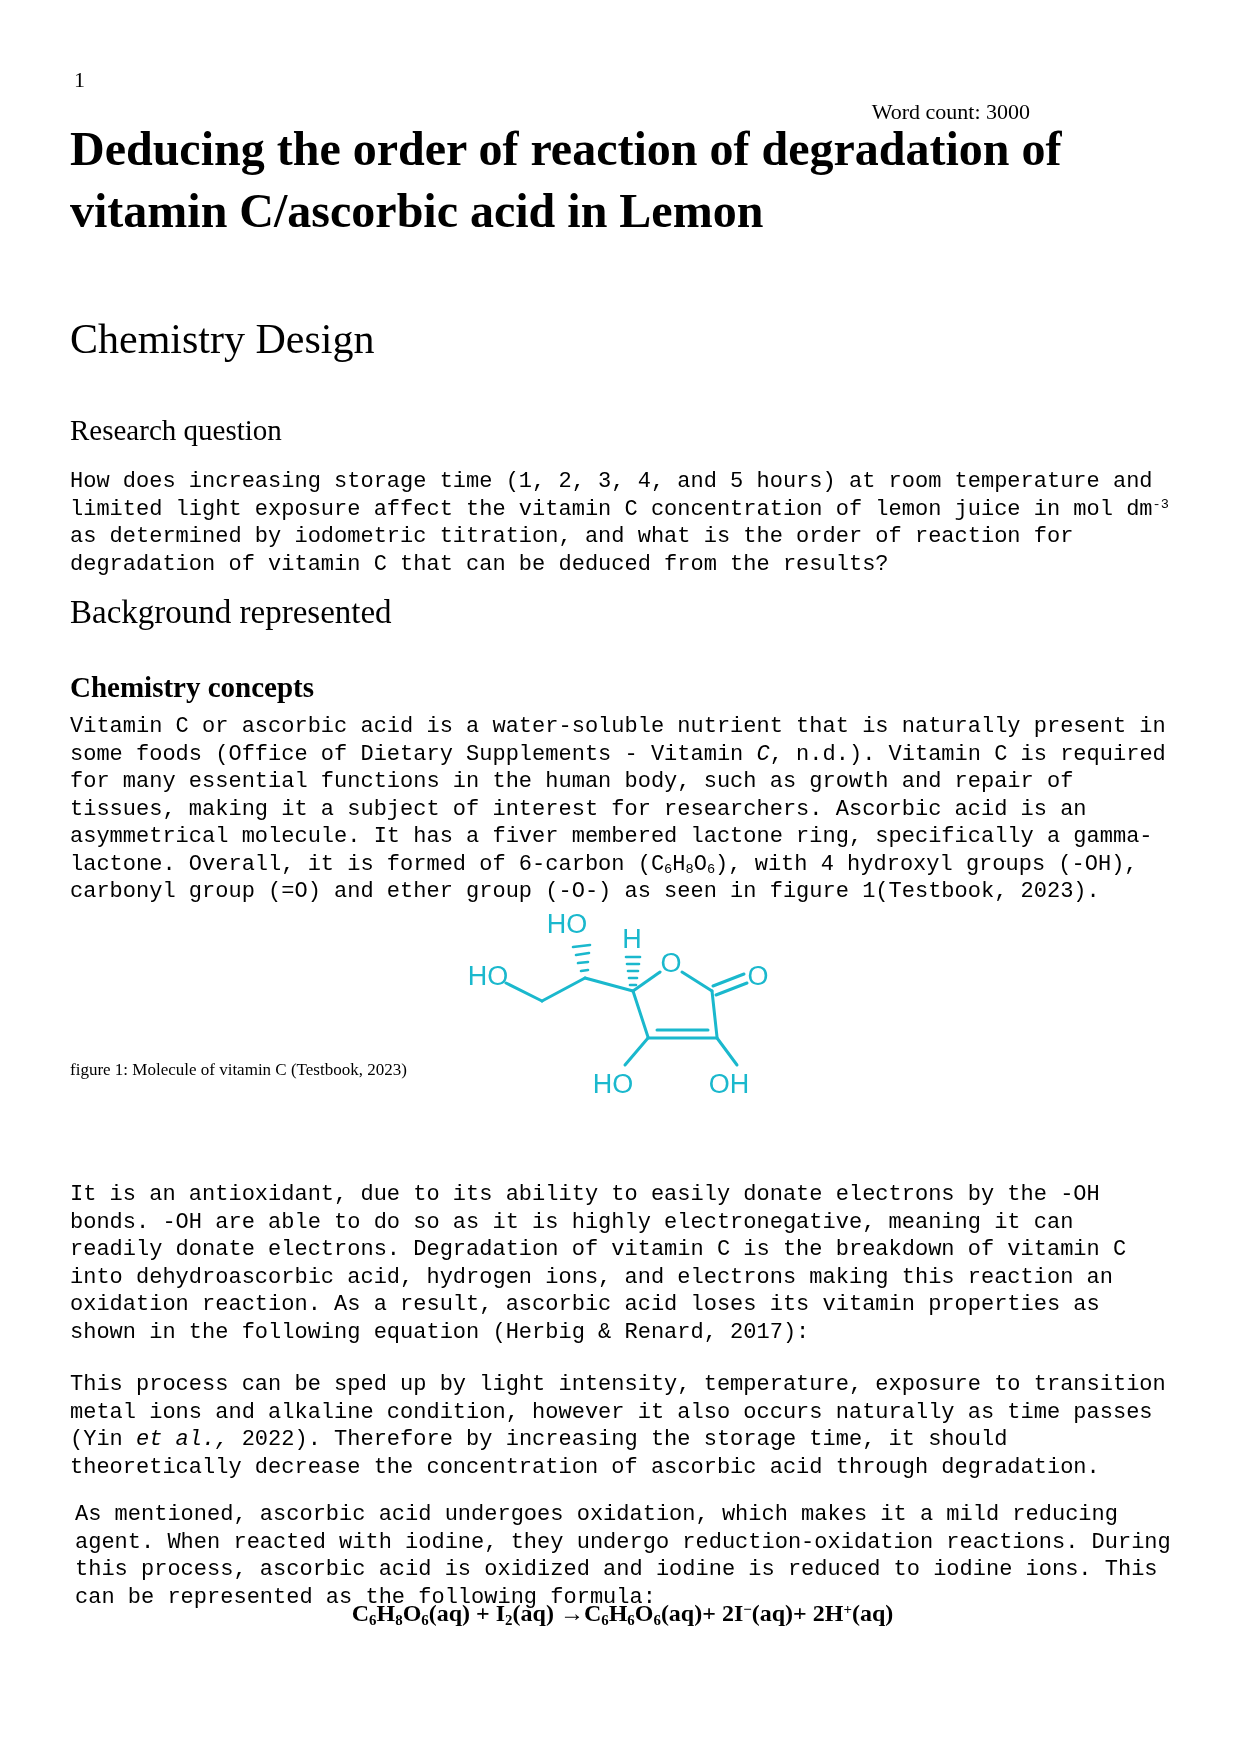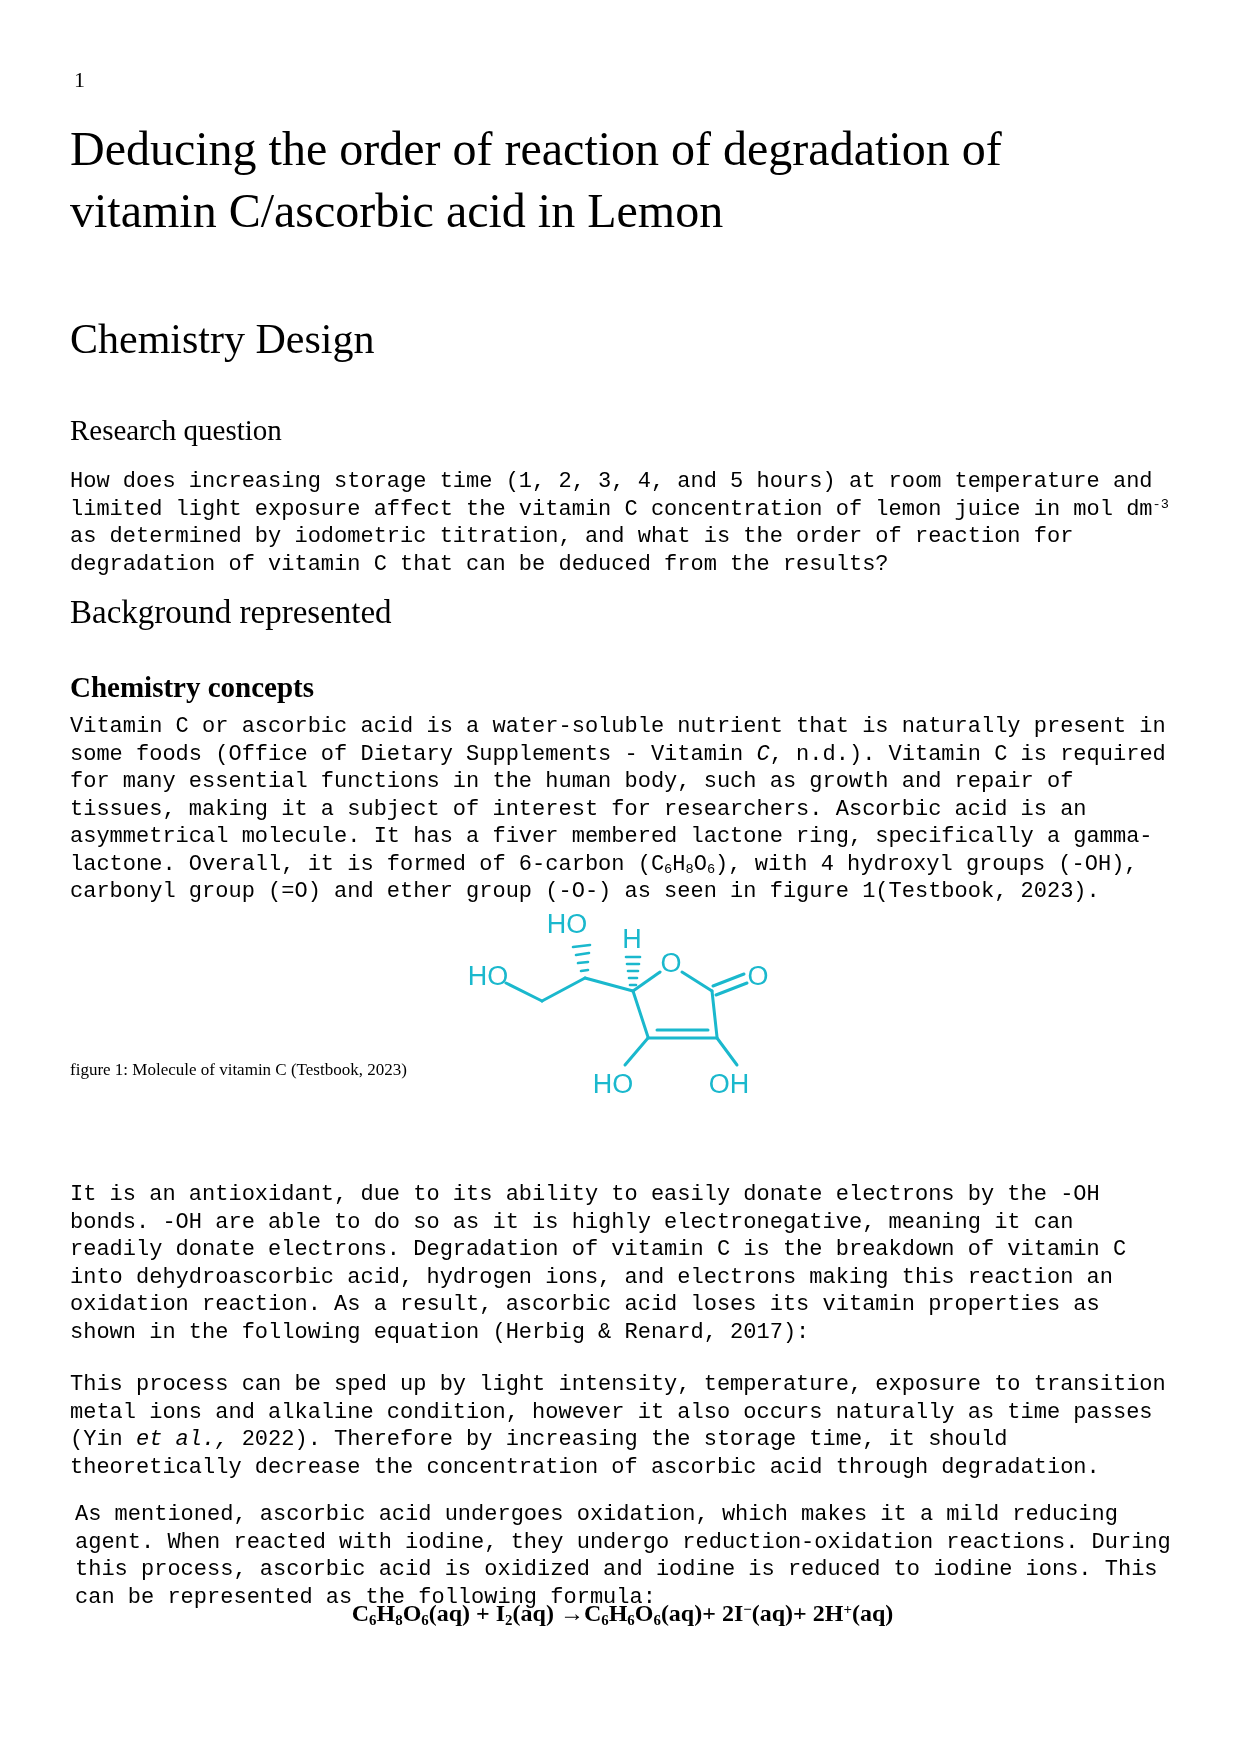--- a/index.html
+++ b/index.html
@@ -8,21 +8,21 @@
     width:1241px; height:1754px;
     background:#ffffff;
     font-family:"Liberation Serif", serif;
     color:#000000;
     overflow:hidden;
     margin:0 auto;
   }
   .abs { position:absolute; }
   .page-number { left:74px; top:68px; font-size:22px; line-height:24px; }
   .word-count { left:70px; top:99px; width:960px; text-align:right; font-size:22px; }
-  .doc-title { left:70px; top:118px; width:1110px; font-size:48px; line-height:62px; font-weight:normal; }
+  .doc-title { left:70px; top:118px; width:1110px; font-size:48px; line-height:62px; font-weight:bold; }
   .h-research-design { left:70px; top:316px; font-size:42px; line-height:46px; font-weight:normal; }
   .h-research-question { left:70px; top:414px; font-size:29px; line-height:33px; font-weight:normal; }
   .h-background { left:70px; top:593px; font-size:33px; line-height:38px; font-weight:normal; }
   .h-chemistry { left:70px; top:673px; font-size:29px; line-height:29px; font-weight:bold; }
   .body-par { left:70px; width:1105px; font-size:22px; line-height:27.5px; text-align:left;font-family:Liberation Mono, monospace; }
   .p-rq { top:468px; }
   .p-chem { top:713px; }
   .p-antiox { top:1181px; }
   .p-storage { top:1371px; }
   .p-iodine { top:1496px; }
@@ -41,20 +41,21 @@
   }
   .molecule-svg line, .molecule-svg path { stroke:currentColor; fill:none; }
 </style>
 </head>
 <body>
 
 <div class="page">
 
   <div class="abs page-number">1</div>
 
+  <div class="abs word-count">Word count: 3000</div>
 
   <h1 class="abs doc-title" style="margin:0;">
     <div>Deducing the order of reaction of degradation of</div>
     <div>vitamin C/ascorbic acid in Lemon</div>
   </h1>
 
   <h2 class="abs h-research-design" style="margin:0;">Chemistry Design</h2>
 
   <h3 class="abs h-research-question" style="margin:0;">Research question</h3>
 

